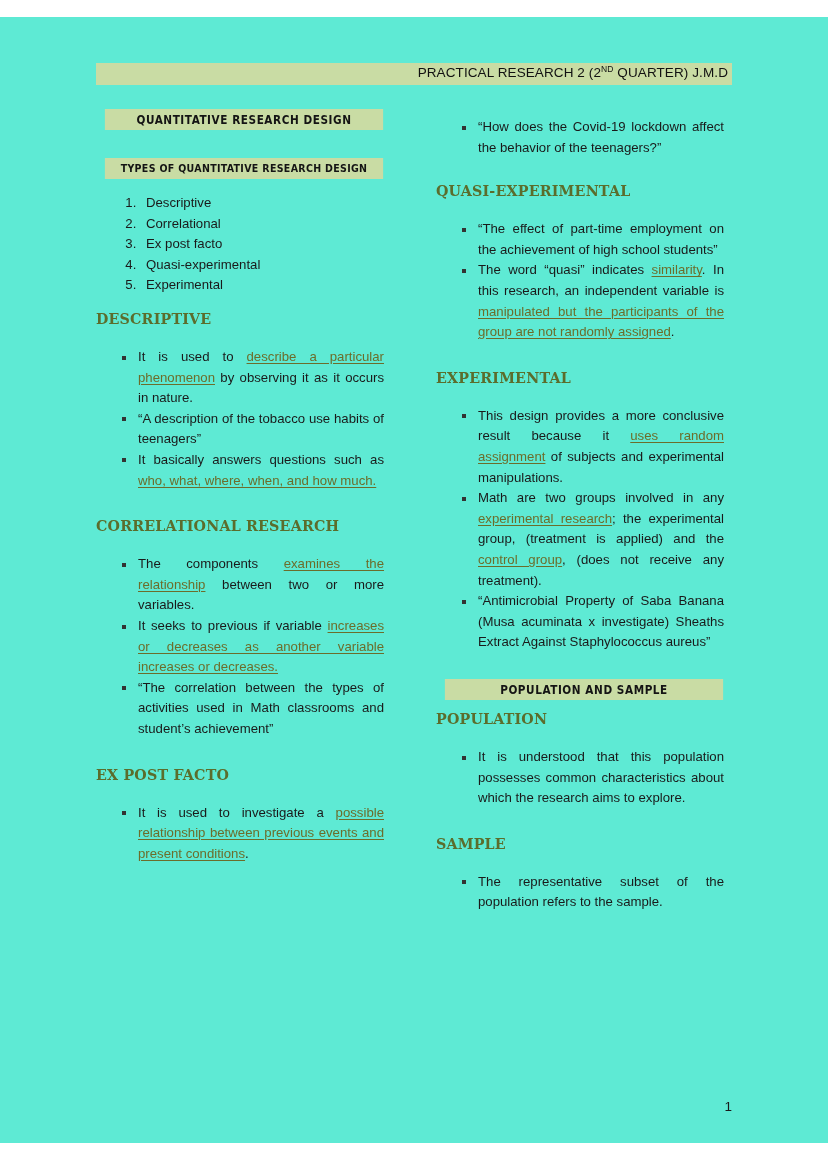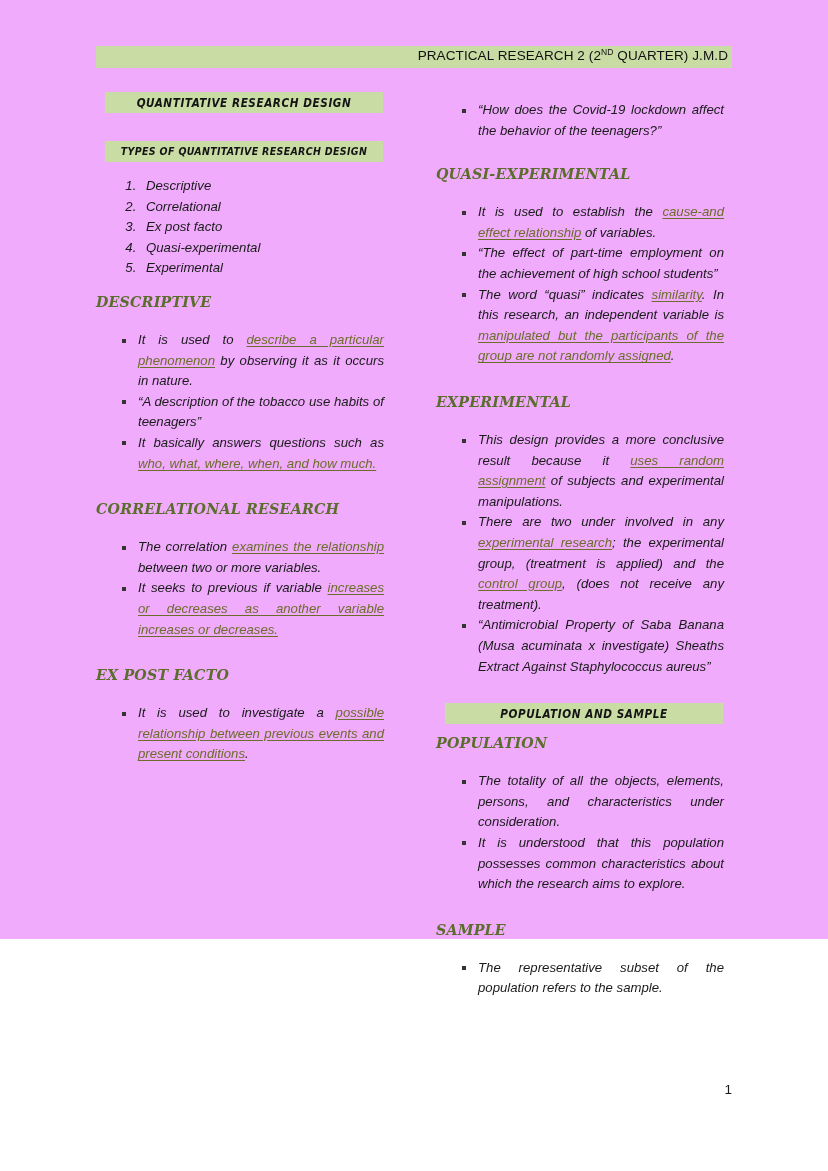--- a/index.html
+++ b/index.html
@@ -12,24 +12,24 @@
     height: 1171px;
     position: relative;
     font-family: "Liberation Sans", sans-serif;
     color: #1a1a1a;
     overflow: hidden;
   }
 
   
   .page {
     position: absolute;
-    left: 0; top: 0;
+    left: 0; top: 17px;
     width: 828px;
-    height: 939px;
-    background: #f0abfc;
+    height: 1126px;
+    background: #5eead4;
   }
 
   
   .runhead {
     position: absolute;
     left: 96px;
     top: 46px;
     width: 636px;
     height: 22px;
     background: #c9dca4;
@@ -56,21 +56,20 @@
     position: absolute;
     left: 96px;
     top: 92px;
     width: 636px;
     display: flex;
     gap: 44px;
   }
   .col {
     width: 296px;
     flex: 0 0 296px;
-    font-style: italic;
   }
 
   
   .banner {
     background: #c9dca4;
     height: 21px;
     line-height: 21px;
     text-align: center;
     font-family: "DejaVu Sans Condensed", "Liberation Sans Narrow", "Liberation Sans", sans-serif;
     font-weight: bold;
@@ -192,22 +191,23 @@
         <li><span>It is used to </span><u>describe a particular phenomenon</u><span> by observing it as it occurs in nature.</span></li>
         <li>“A description of the tobacco use habits of teenagers”</li>
         <li><span>It basically answers questions such as </span><u>who, what, where, when, and how much.</u></li>
       </ul>
 
       <div class="sp-18"></div>
       <div class="subhead">CORRELATIONAL RESEARCH</div>
       <div class="sp-12"></div>
 
       <ul class="bl">
-        <li><span>The correlation </span><u>examines the relationship</u><span> between two or more variables.</span></li>
+        <li><span>The components </span><u>examines the relationship</u><span> between two or more variables.</span></li>
         <li><span>It seeks to previous if variable </span><u>increases or decreases as another variable increases or decreases.</u></li>
+        <li>“The correlation between the types of activities used in Math classrooms and student’s achievement”</li>
       </ul>
 
       <div class="sp-18"></div>
       <div class="subhead">EX POST FACTO</div>
       <div class="sp-12"></div>
 
       <ul class="bl">
         <li><span>It is used to investigate a </span><u>possible relationship between previous events and present conditions</u><span>.</span></li>
       </ul>
 
@@ -217,44 +217,42 @@
 
       <ul class="bl">
         <li>“How does the Covid-19 lockdown affect the behavior of the teenagers?”</li>
       </ul>
 
       <div class="sp-16"></div>
       <div class="subhead">QUASI-EXPERIMENTAL</div>
       <div class="sp-12"></div>
 
       <ul class="bl">
-        <li><span>It is used to establish the </span><u>cause-and effect relationship</u><span> of variables.</span></li>
         <li>“The effect of part-time employment on the achievement of high school students”</li>
         <li><span>The word “quasi” indicates </span><u>similarity</u><span>. In this research, an independent variable is </span><u>manipulated but the participants of the group are not randomly assigned</u><span>.</span></li>
       </ul>
 
       <div class="sp-18"></div>
       <div class="subhead">EXPERIMENTAL</div>
       <div class="sp-12"></div>
 
       <ul class="bl">
         <li><span>This design provides a more conclusive result because it </span><u>uses random assignment</u><span> of subjects and experimental manipulations.</span></li>
-        <li><span>There are two under involved in any </span><u>experimental research</u><span>; the experimental group, (treatment is applied) and the </span><u>control group</u><span>, (does not receive any treatment).</span></li>
+        <li><span>Math are two groups involved in any </span><u>experimental research</u><span>; the experimental group, (treatment is applied) and the </span><u>control group</u><span>, (does not receive any treatment).</span></li>
         <li>“Antimicrobial Property of Saba Banana (Musa acuminata x investigate) Sheaths Extract Against Staphylococcus aureus”</li>
       </ul>
 
       <div class="sp-18"></div>
       <div class="banner">POPULATION AND SAMPLE</div>
       <div class="sp-10"></div>
 
       <div class="subhead">POPULATION</div>
       <div class="sp-12"></div>
 
       <ul class="bl">
-        <li>The totality of all the objects, elements, persons, and characteristics under consideration.</li>
         <li>It is understood that this population possesses common characteristics about which the research aims to explore.</li>
       </ul>
 
       <div class="sp-18"></div>
       <div class="subhead">SAMPLE</div>
       <div class="sp-12"></div>
 
       <ul class="bl">
         <li>The representative subset of the population refers to the sample.</li>
       </ul>

